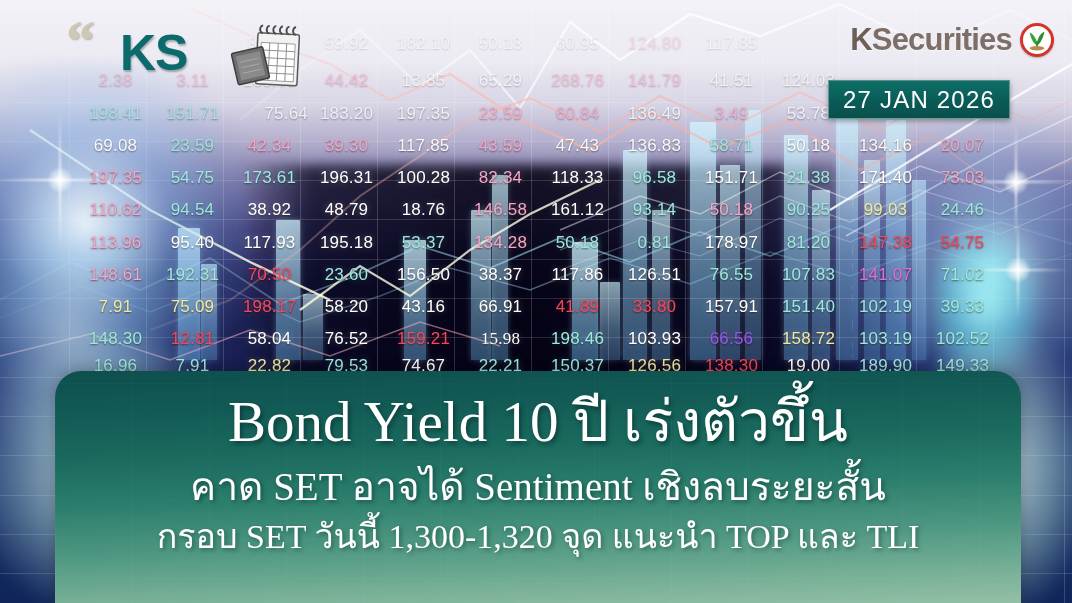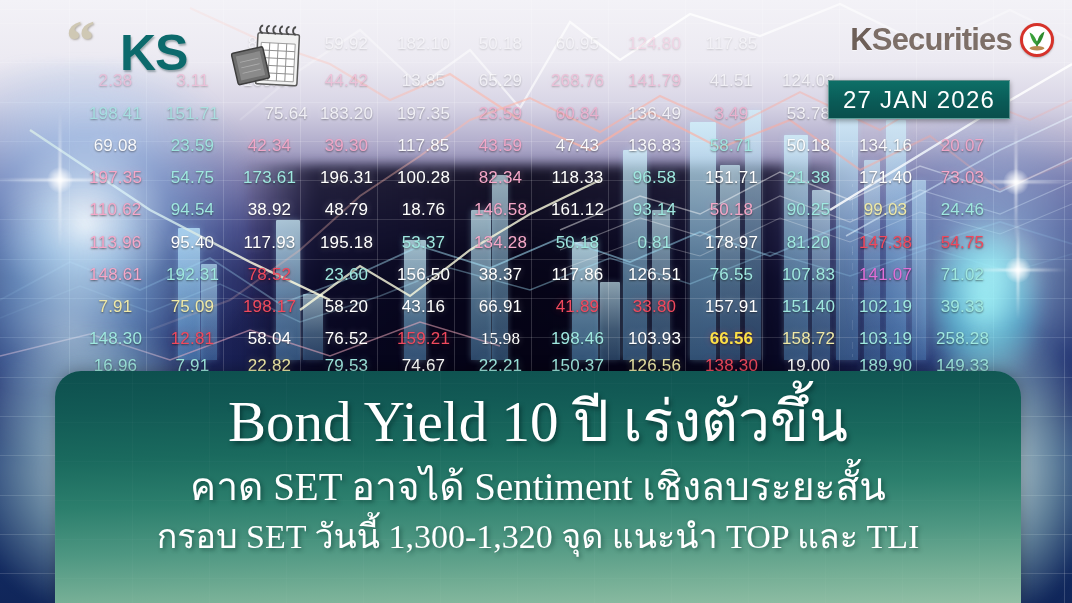--- a/index.html
+++ b/index.html
@@ -470,21 +470,21 @@
         <div class="numcell" style="color: rgb(255, 255, 255); text-shadow: rgba(255, 255, 255, 0.333) 0px 0px 7px, rgba(0, 0, 0, 0.55) 0px 1px 2px;">178.97</div>
         <div class="numcell" style="color: rgb(159, 232, 224); text-shadow: rgba(159, 232, 224, 0.333) 0px 0px 7px, rgba(0, 0, 0, 0.55) 0px 1px 2px;">81.20</div>
         <div class="numcell" style="color: rgb(240, 73, 94); text-shadow: rgba(240, 73, 94, 0.333) 0px 0px 7px, rgba(0, 0, 0, 0.55) 0px 1px 2px;">147.38</div>
         <div class="numcell" style="color: rgb(240, 73, 94); text-shadow: rgba(240, 73, 94, 0.333) 0px 0px 7px, rgba(0, 0, 0, 0.55) 0px 1px 2px;">54.75</div>
         <div class="numcell" style="color: rgb(255, 255, 255);"></div>
       </div>
       <div class="numrow" style="top: 265px; opacity: 1;">
         <div class="numcell" style="color: rgb(255, 255, 255);"></div>
         <div class="numcell" style="color: rgb(245, 167, 200); text-shadow: rgba(245, 167, 200, 0.333) 0px 0px 7px, rgba(0, 0, 0, 0.55) 0px 1px 2px;">148.61</div>
         <div class="numcell" style="color: rgb(159, 232, 224); text-shadow: rgba(159, 232, 224, 0.333) 0px 0px 7px, rgba(0, 0, 0, 0.55) 0px 1px 2px;">192.31</div>
-        <div class="numcell" style="color: rgb(240, 73, 94); text-shadow: rgba(240, 73, 94, 0.333) 0px 0px 7px, rgba(0, 0, 0, 0.55) 0px 1px 2px;">78.52</div>
+        <div class="numcell" style="color: rgb(240, 73, 94); text-shadow: rgba(240, 73, 94, 0.333) 0px 0px 7px, rgba(0, 0, 0, 0.55) 0px 1px 2px;">70.50</div>
         <div class="numcell" style="color: rgb(159, 232, 224); text-shadow: rgba(159, 232, 224, 0.333) 0px 0px 7px, rgba(0, 0, 0, 0.55) 0px 1px 2px;">23.60</div>
         <div class="numcell" style="color: rgb(255, 255, 255); text-shadow: rgba(255, 255, 255, 0.333) 0px 0px 7px, rgba(0, 0, 0, 0.55) 0px 1px 2px;">156.50</div>
         <div class="numcell" style="color: rgb(255, 255, 255); text-shadow: rgba(255, 255, 255, 0.333) 0px 0px 7px, rgba(0, 0, 0, 0.55) 0px 1px 2px;">38.37</div>
         <div class="numcell" style="color: rgb(255, 255, 255); text-shadow: rgba(255, 255, 255, 0.333) 0px 0px 7px, rgba(0, 0, 0, 0.55) 0px 1px 2px;">117.86</div>
         <div class="numcell" style="color: rgb(255, 255, 255); text-shadow: rgba(255, 255, 255, 0.333) 0px 0px 7px, rgba(0, 0, 0, 0.55) 0px 1px 2px;">126.51</div>
         <div class="numcell" style="color: rgb(159, 232, 224); text-shadow: rgba(159, 232, 224, 0.333) 0px 0px 7px, rgba(0, 0, 0, 0.55) 0px 1px 2px;">76.55</div>
         <div class="numcell" style="color: rgb(159, 232, 224); text-shadow: rgba(159, 232, 224, 0.333) 0px 0px 7px, rgba(0, 0, 0, 0.55) 0px 1px 2px;">107.83</div>
         <div class="numcell" style="color: rgb(224, 112, 216); text-shadow: rgba(224, 112, 216, 0.333) 0px 0px 7px, rgba(0, 0, 0, 0.55) 0px 1px 2px;">141.07</div>
         <div class="numcell" style="color: rgb(159, 232, 224); text-shadow: rgba(159, 232, 224, 0.333) 0px 0px 7px, rgba(0, 0, 0, 0.55) 0px 1px 2px;">71.02</div>
         <div class="numcell" style="color: rgb(255, 255, 255);"></div>
@@ -508,24 +508,24 @@
       <div class="numrow" style="top: 329px; opacity: 1;">
         <div class="numcell" style="color: rgb(255, 255, 255);"></div>
         <div class="numcell" style="color: rgb(159, 232, 224); text-shadow: rgba(159, 232, 224, 0.333) 0px 0px 7px, rgba(0, 0, 0, 0.55) 0px 1px 2px;">148.30</div>
         <div class="numcell" style="color: rgb(240, 73, 94); text-shadow: rgba(240, 73, 94, 0.333) 0px 0px 7px, rgba(0, 0, 0, 0.55) 0px 1px 2px;">12.81</div>
         <div class="numcell" style="color: rgb(255, 255, 255); text-shadow: rgba(255, 255, 255, 0.333) 0px 0px 7px, rgba(0, 0, 0, 0.55) 0px 1px 2px;">58.04</div>
         <div class="numcell" style="color: rgb(255, 255, 255); text-shadow: rgba(255, 255, 255, 0.333) 0px 0px 7px, rgba(0, 0, 0, 0.55) 0px 1px 2px;">76.52</div>
         <div class="numcell" style="color: rgb(240, 73, 94); text-shadow: rgba(240, 73, 94, 0.333) 0px 0px 7px, rgba(0, 0, 0, 0.55) 0px 1px 2px;">159.21</div>
         <div class="numcell" style="color: rgb(255, 255, 255); text-shadow: rgba(255, 255, 255, 0.333) 0px 0px 7px, rgba(0, 0, 0, 0.55) 0px 1px 2px; font-family: Liberation Serif, serif;">15.98</div>
         <div class="numcell" style="color: rgb(159, 232, 224); text-shadow: rgba(159, 232, 224, 0.333) 0px 0px 7px, rgba(0, 0, 0, 0.55) 0px 1px 2px;">198.46</div>
         <div class="numcell" style="color: rgb(255, 255, 255); text-shadow: rgba(255, 255, 255, 0.333) 0px 0px 7px, rgba(0, 0, 0, 0.55) 0px 1px 2px;">103.93</div>
-        <div class="numcell" style="color: #fde047; text-shadow: rgba(240, 73, 94, 0.333) 0px 0px 7px, rgba(0, 0, 0, 0.55) 0px 1px 2px; font-weight: bold;">66.56</div>
+        <div class="numcell" style="color: #8b5cf6; text-shadow: rgba(240, 73, 94, 0.333) 0px 0px 7px, rgba(0, 0, 0, 0.55) 0px 1px 2px;">66.56</div>
         <div class="numcell" style="color: rgb(239, 233, 168); text-shadow: rgba(239, 233, 168, 0.333) 0px 0px 7px, rgba(0, 0, 0, 0.55) 0px 1px 2px;">158.72</div>
         <div class="numcell" style="color: rgb(159, 232, 224); text-shadow: rgba(159, 232, 224, 0.333) 0px 0px 7px, rgba(0, 0, 0, 0.55) 0px 1px 2px;">103.19</div>
-        <div class="numcell" style="color: rgb(159, 232, 224); text-shadow: rgba(159, 232, 224, 0.333) 0px 0px 7px, rgba(0, 0, 0, 0.55) 0px 1px 2px;">258.28</div>
+        <div class="numcell" style="color: rgb(159, 232, 224); text-shadow: rgba(159, 232, 224, 0.333) 0px 0px 7px, rgba(0, 0, 0, 0.55) 0px 1px 2px;">102.52</div>
         <div class="numcell" style="color: rgb(255, 255, 255);"></div>
       </div>
       <div class="numrow" style="top: 356px; opacity: 1;">
         <div class="numcell" style="color: rgb(255, 255, 255);"></div>
         <div class="numcell" style="color: rgb(159, 232, 224); text-shadow: rgba(159, 232, 224, 0.333) 0px 0px 7px, rgba(0, 0, 0, 0.55) 0px 1px 2px;">16.96</div>
         <div class="numcell" style="color: rgb(159, 232, 224); text-shadow: rgba(159, 232, 224, 0.333) 0px 0px 7px, rgba(0, 0, 0, 0.55) 0px 1px 2px;">7.91</div>
         <div class="numcell" style="color: rgb(239, 233, 168); text-shadow: rgba(239, 233, 168, 0.333) 0px 0px 7px, rgba(0, 0, 0, 0.55) 0px 1px 2px;">22.82</div>
         <div class="numcell" style="color: rgb(159, 232, 224); text-shadow: rgba(159, 232, 224, 0.333) 0px 0px 7px, rgba(0, 0, 0, 0.55) 0px 1px 2px;">79.53</div>
         <div class="numcell" style="color: rgb(255, 255, 255); text-shadow: rgba(255, 255, 255, 0.333) 0px 0px 7px, rgba(0, 0, 0, 0.55) 0px 1px 2px;">74.67</div>
         <div class="numcell" style="color: rgb(159, 232, 224); text-shadow: rgba(159, 232, 224, 0.333) 0px 0px 7px, rgba(0, 0, 0, 0.55) 0px 1px 2px;">22.21</div>

